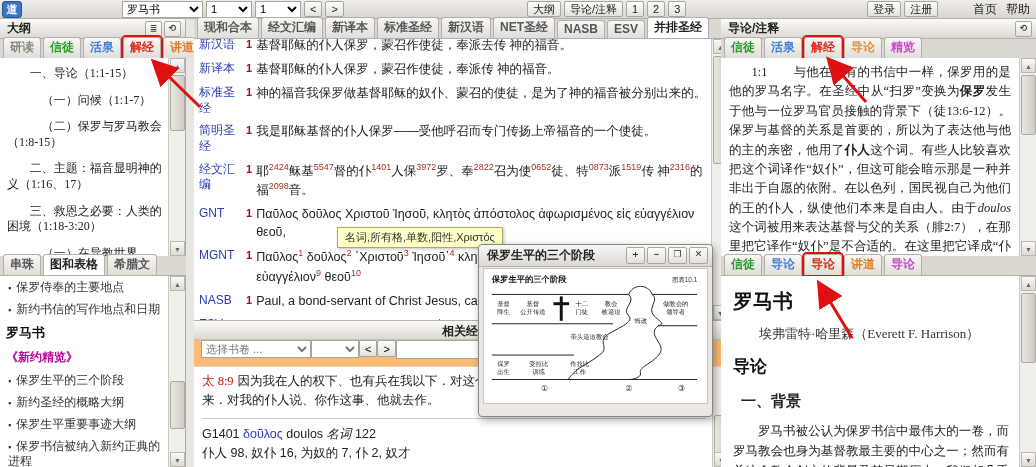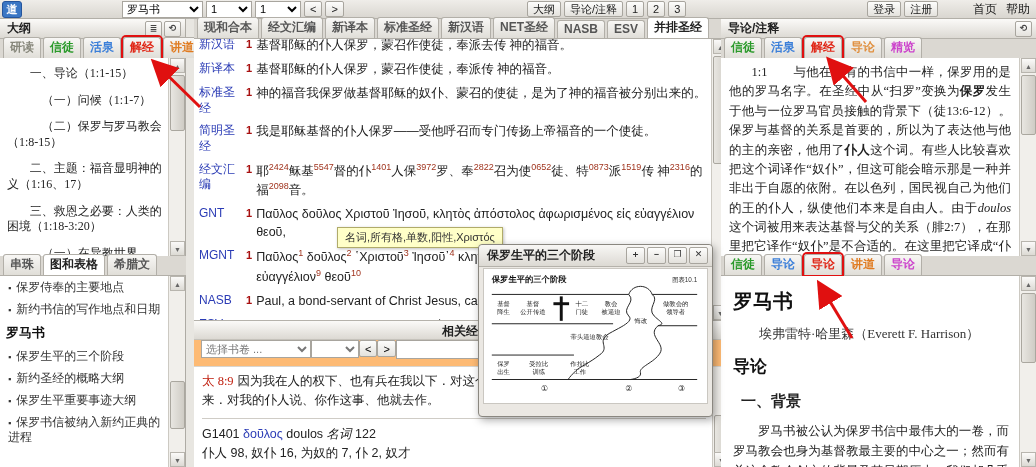--- a/index.html
+++ b/index.html
@@ -153,20 +153,21 @@
 
         <span class="tab">希腊文</span>
       </div>
     <div class="lb-body">
       <div>
 
       <div class="li-item">保罗侍奉的主要地点</div>
           <div class="li-item">新约书信的写作地点和日期</div>
         </div>
       <div class="lb-heading">罗马书</div>
+      <div class="lb-series">《新约精览》</div>
       <div>
 
       <div class="li-item">保罗生平的三个阶段</div>
           <div class="li-item">新约圣经的概略大纲</div>
           <div class="li-item">保罗生平重要事迹大纲</div>
           <div class="li-item">保罗书信被纳入新约正典的进程</div>
         </div>
     </div>
     <div class="vscroll" style="top:257px;bottom:0;">
       <div class="sb-btn sb-up">▲</div>

